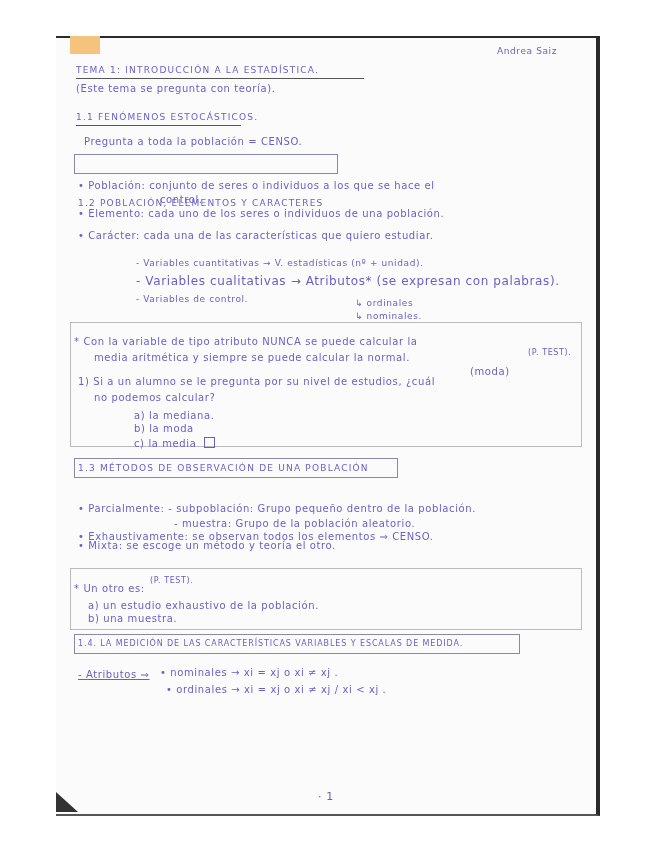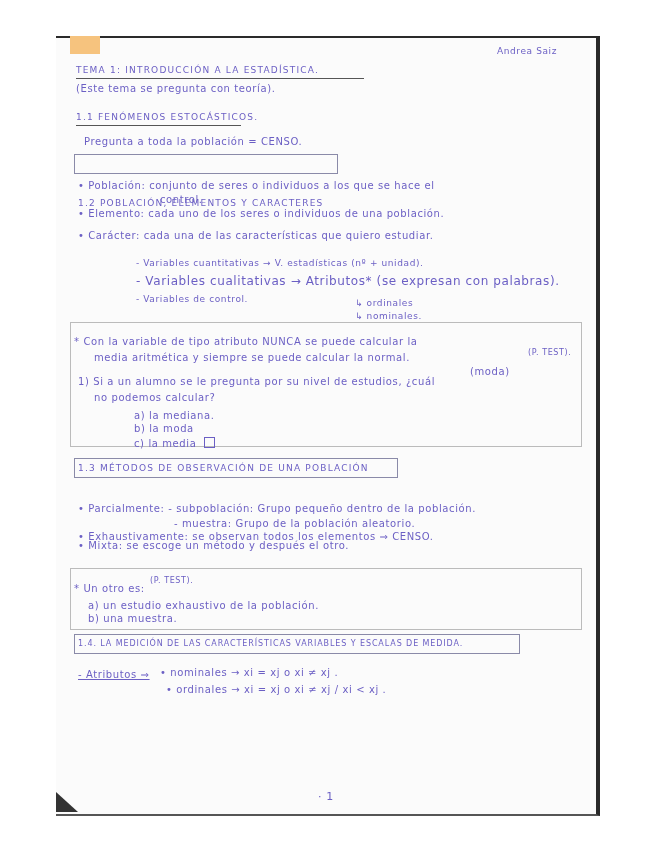--- a/index.html
+++ b/index.html
@@ -87,21 +87,21 @@
 <div class="ink" style="left:94px; top:392px;">no podemos calcular?</div>
 <div class="ink" style="left:134px; top:410px;">a) la mediana.</div>
 <div class="ink" style="left:134px; top:423px;">b) la moda</div>
 <div class="ink" style="left:134px; top:436px;"><span>c) la media</span><span class="check"></span></div>
 
 <div class="box" style="left:74px; top:458px; width:322px; height:18px;"></div>
 <div class="ink caps" style="left:78px; top:462px;">1.3 MÉTODOS DE OBSERVACIÓN DE UNA POBLACIÓN</div>
 <div class="ink" style="left:78px; top:487px;margin-top:44px;">• Exhaustivamente: se observan todos los elementos ⇒ CENSO.</div>
 <div class="ink" style="left:78px; top:503px;">• Parcialmente:  - subpoblación: Grupo pequeño dentro de la población.</div>
 <div class="ink" style="left:174px; top:518px;">- muestra: Grupo de la población aleatorio.</div>
-<div class="ink" style="left:78px; top:540px;">• Mixta: se escoge un método y después el otro.</div>
+<div class="ink" style="left:78px; top:540px;">• Mixta: se escoge un método y teoría el otro.</div>
 
 <div class="box box-grey" style="left:70px; top:568px; width:510px; height:60px;"></div>
 <div class="ink" style="left:74px; top:583px;">* Un otro es:</div>
 <div class="ink" style="left:150px; top:575px; font-size:8px;">(P. TEST).</div>
 <div class="ink" style="left:88px; top:600px;">a) un estudio exhaustivo de la población.</div>
 <div class="ink" style="left:88px; top:613px;">b) una muestra.</div>
 
 <div class="box" style="left:74px; top:634px; width:444px; height:18px;"></div>
 <div class="ink caps" style="left:78px; top:638px; font-size:8px; letter-spacing:0.9px;">1.4. LA MEDICIÓN DE LAS CARACTERÍSTICAS VARIABLES Y ESCALAS DE MEDIDA.</div>
 <div class="ink" style="left:78px; top:669px; text-decoration:underline;">- Atributos ⇒</div>

